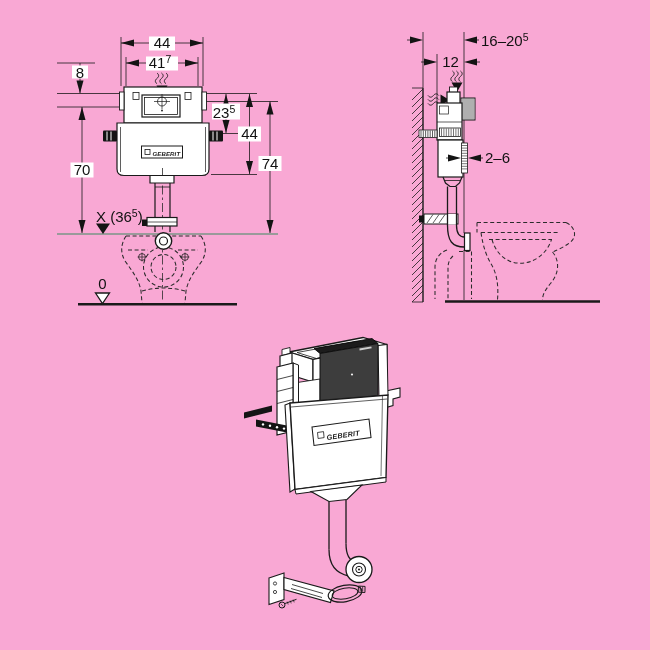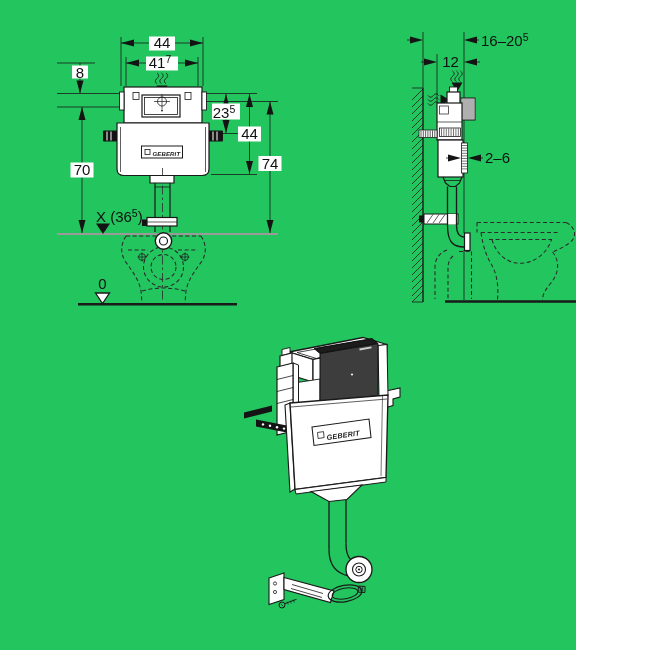--- a/index.html
+++ b/index.html
@@ -1,16 +1,16 @@
 <!DOCTYPE html>
 <html><head>
 <meta charset="utf-8">
 <style>
   html,body{margin:0;padding:0;background:#fff;}
-  .page{width:576px;height:650px;background:#22c55e;position:relative;overflow:hidden;}
+  .page{width:650px;height:650px;background:#f9a8d4;position:relative;overflow:hidden;}
   svg{display:block;}
   .ln{stroke:#1a1a1a;stroke-width:1.2;fill:none;stroke-linecap:butt;}
   .thin{stroke-width:0.8;}
   .wt{fill:#ffffff;stroke:#1a1a1a;stroke-width:1.2;}
   .blk{fill:#141414;stroke:none;}
   .arr{fill:#141414;stroke:none;}
   .dsh{stroke:#2b2b2b;stroke-width:1.05;fill:none;stroke-dasharray:4 2.6;}
   .dd{stroke:#2b2b2b;stroke-width:0.8;fill:none;stroke-dasharray:9 3 2.5 3;}
   .gray{stroke:#9a9a9a;stroke-width:2.2;fill:none;}
   .dim{font-family:"Liberation Sans",sans-serif;font-size:15px;fill:#111;}

